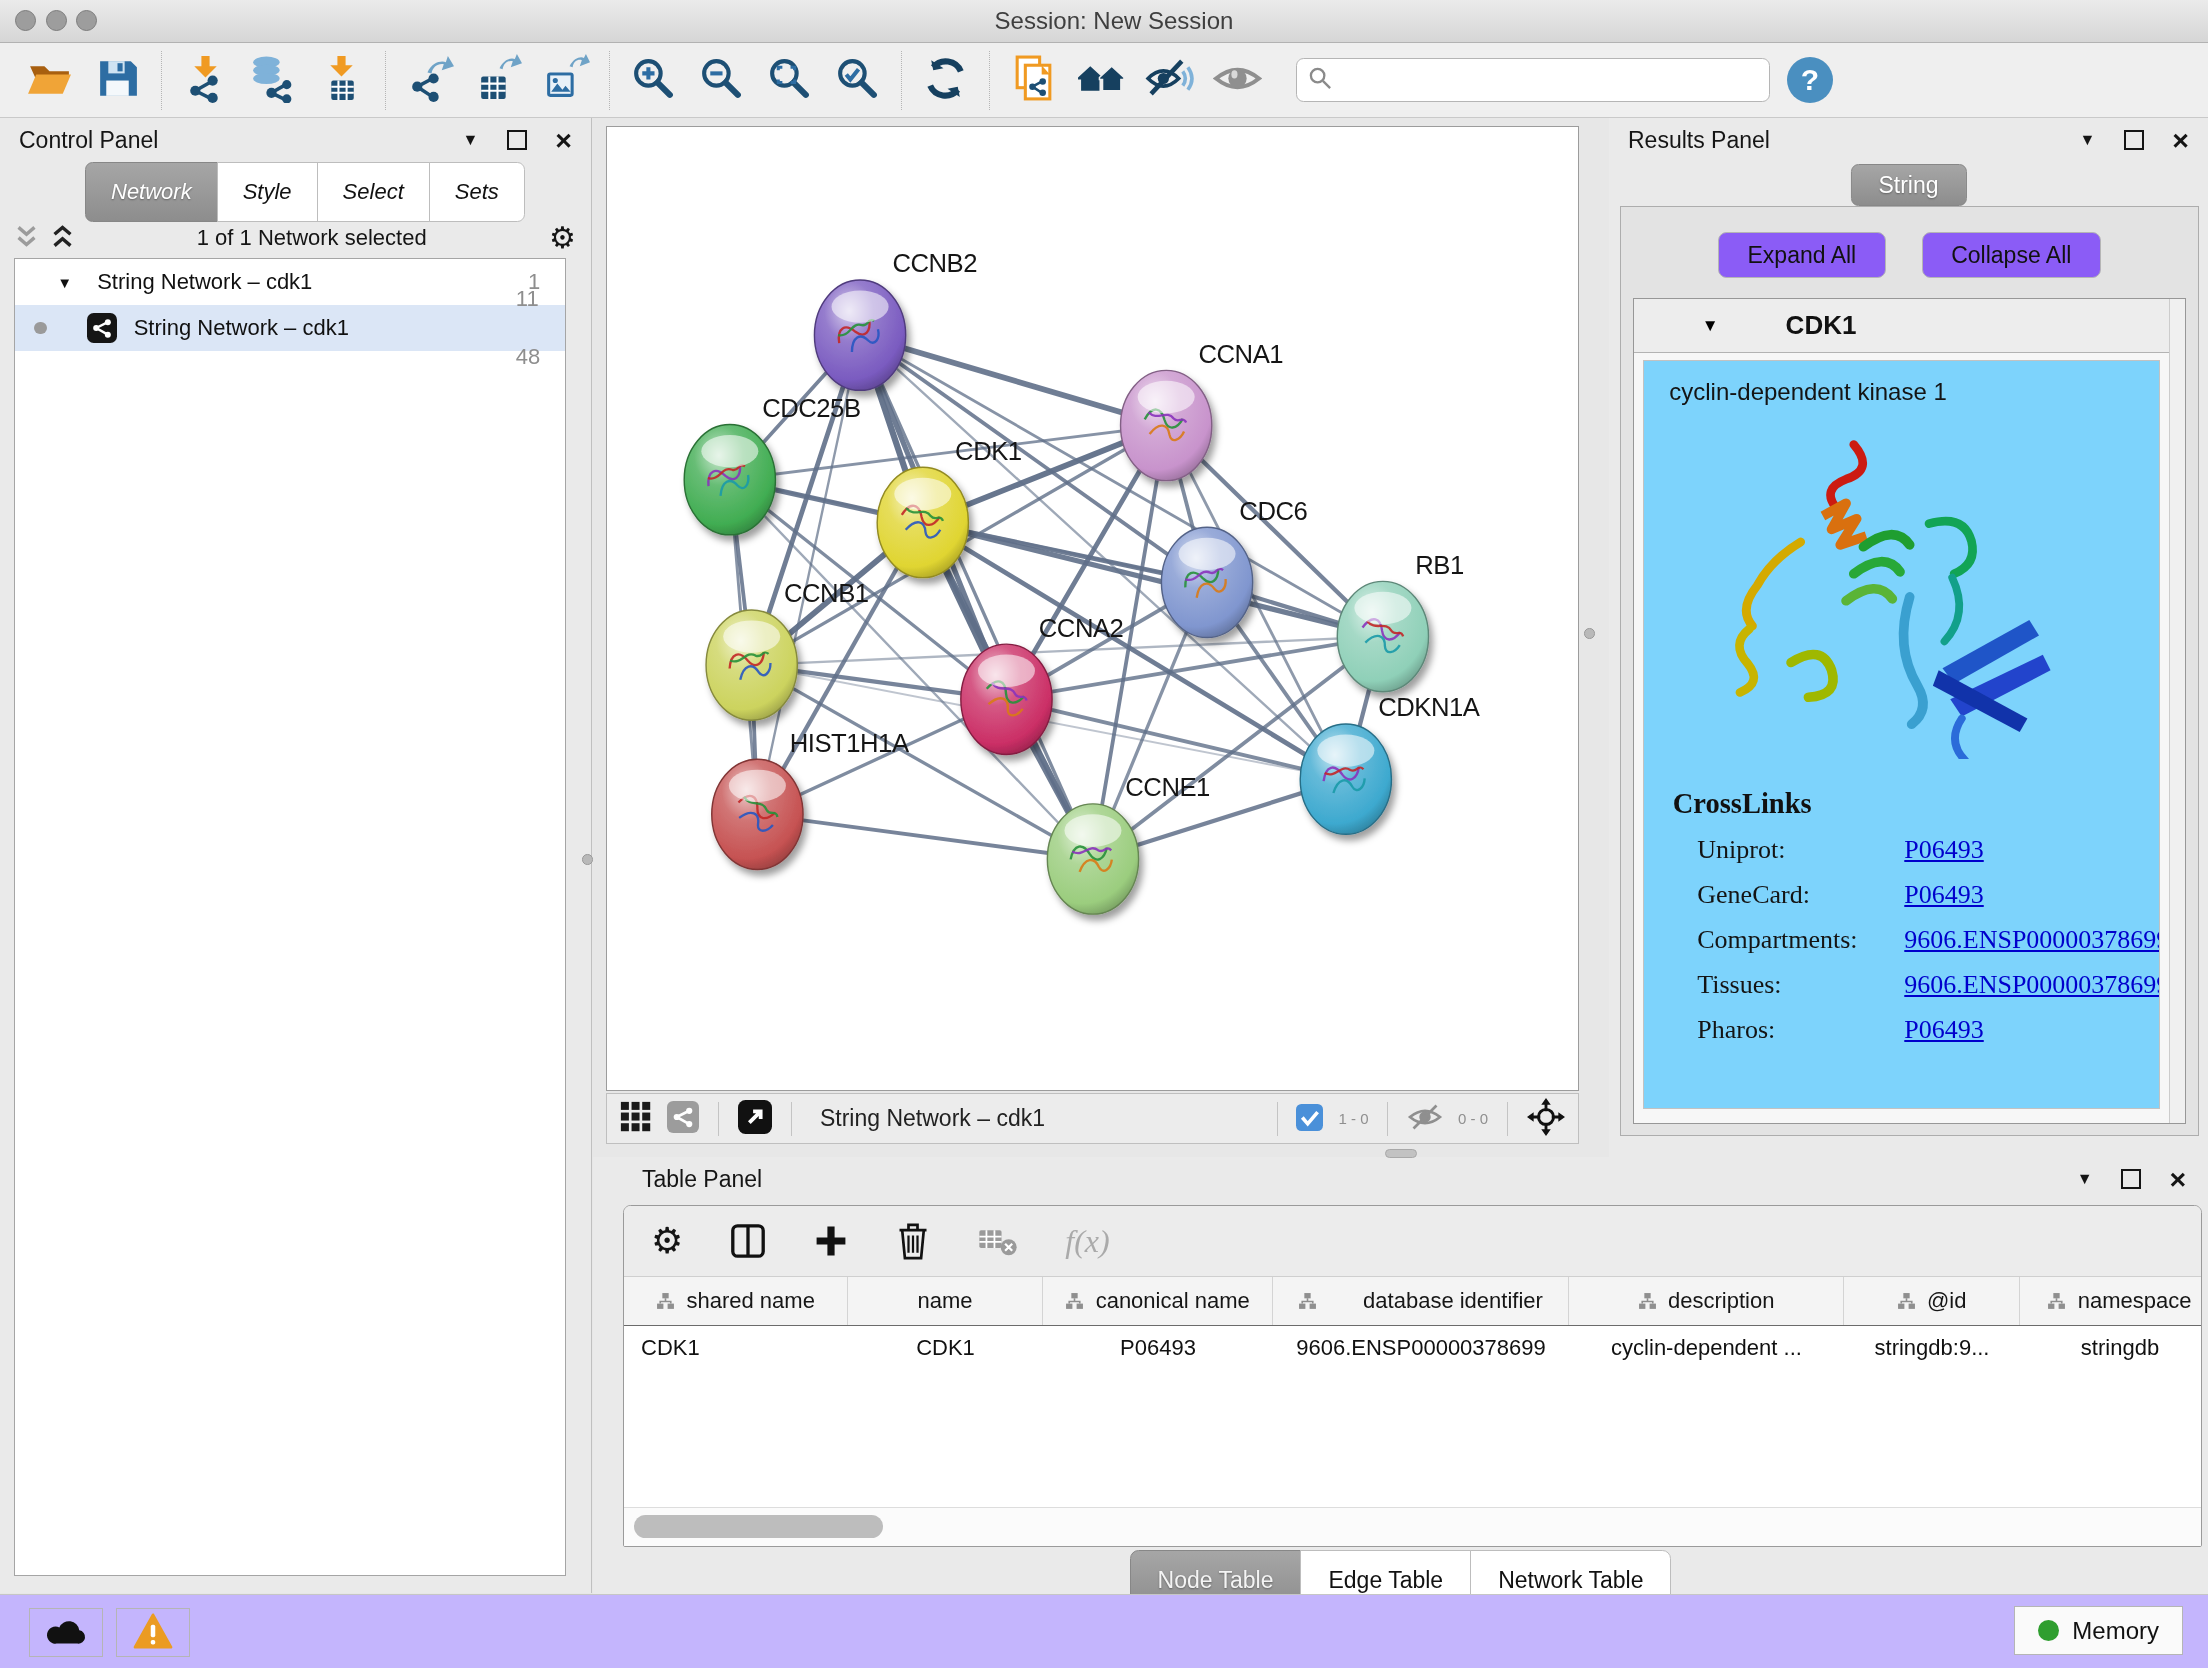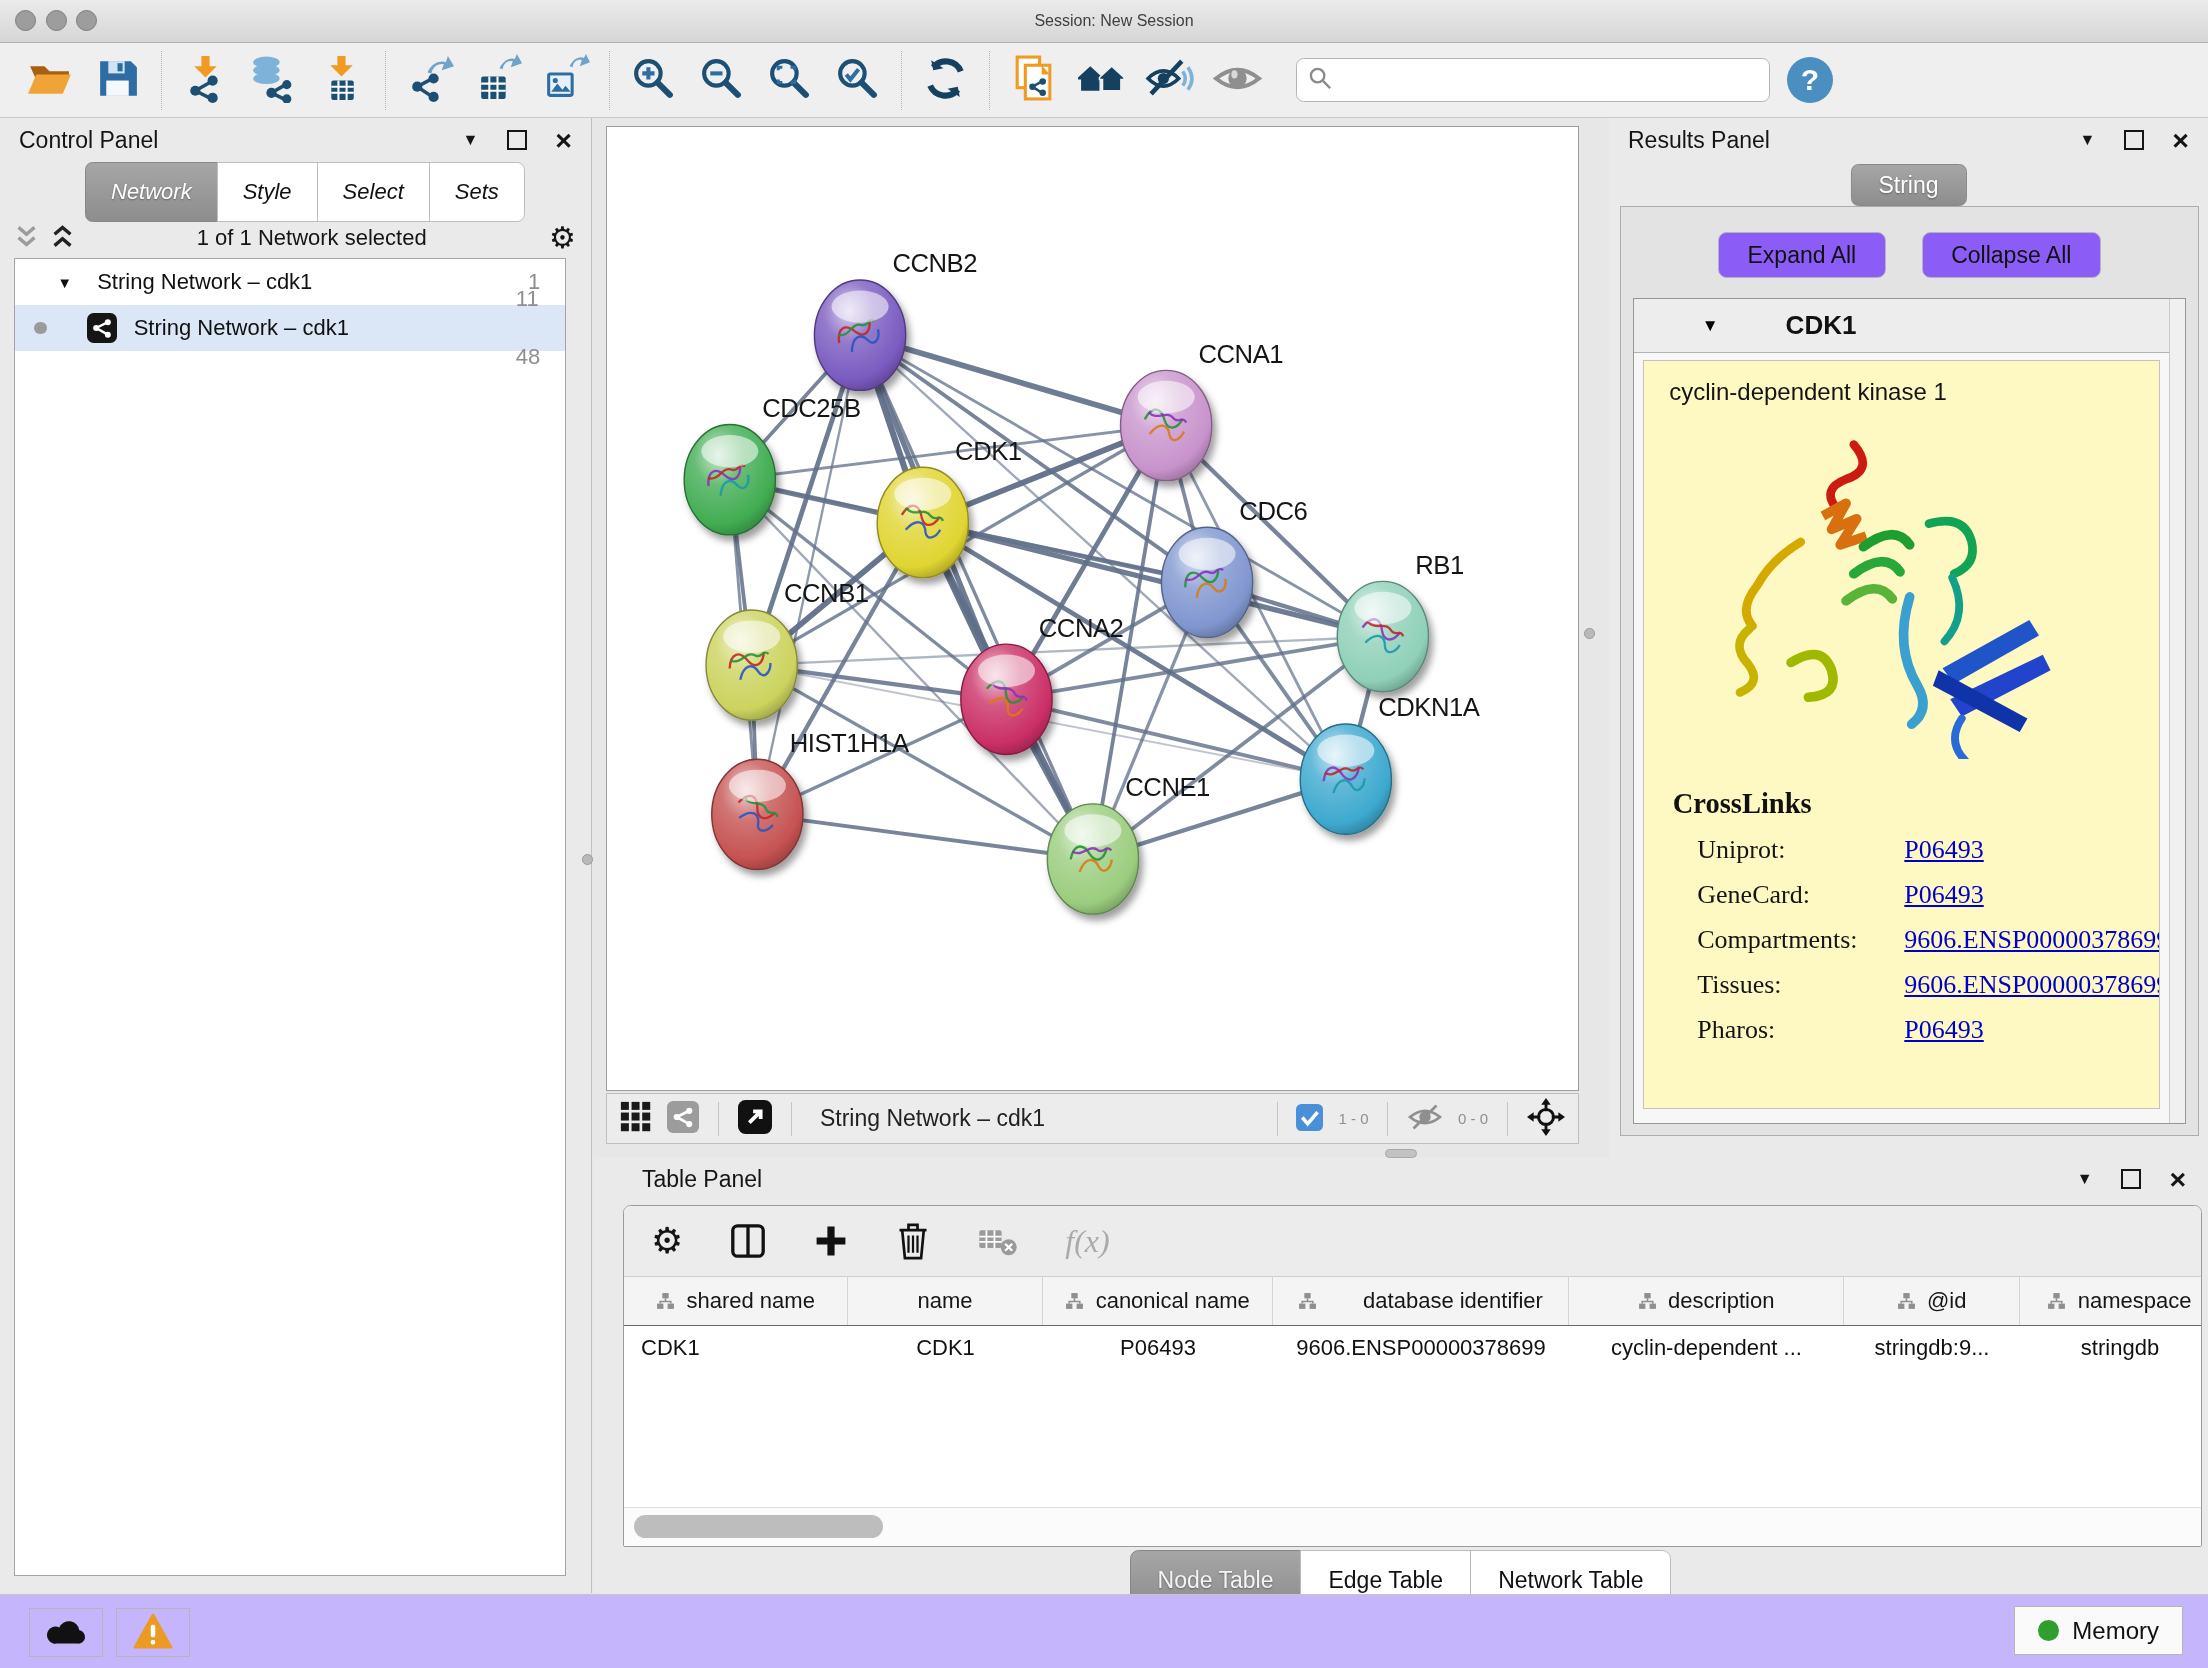--- a/index.html
+++ b/index.html
@@ -4,21 +4,21 @@
 <style>
   html,body{margin:0;padding:0;background:#cfcfcf;}
   .app{position:relative;width:2208px;height:1668px;background:#e7e7e7;
        font-family:"Liberation Sans",sans-serif;overflow:hidden;-webkit-font-smoothing:antialiased;}
   
   .titlebar{position:absolute;left:0;top:0;width:2208px;height:42px;
             background:linear-gradient(#ebebeb,#d6d6d6);border-bottom:1px solid #b2b2b2;}
   .tl{position:absolute;top:9.5px;width:21px;height:21px;border-radius:50%;
       background:#9d9d9d;border:1px solid #7c7c7c;box-sizing:border-box;}
   .title{position:absolute;left:0;right:0;top:0;line-height:42px;text-align:center;
-         font-size:16px;color:#3f3f3f;padding-left:20px;}
+         font-size:24px;color:#3f3f3f;padding-left:20px;}
   
   .toolbar{position:absolute;left:0;top:43px;width:2208px;height:75px;background:#efefef;
            border-bottom:1px solid #c9c9c9;display:flex;align-items:center;padding:0 15px;
            box-sizing:border-box;}
   .tbtn{width:68px;height:63px;display:flex;align-items:center;justify-content:center;flex:none;}
   .tbtn svg{width:49px;height:49px;}
   .tsep{width:0;height:59px;border-left:1.9px dotted #b5b5b5;margin:0 9.5px;flex:none;}
   .search{margin-left:25px;width:474px;height:44px;background:#fff;border:1px solid #b5b5b5;
           border-radius:7.6px;display:flex;align-items:center;padding:0 11.4px;box-sizing:border-box;flex:none;}
   .search svg{width:25px;height:25px;flex:none;}
@@ -76,21 +76,21 @@
         border:1px solid #adadad;box-sizing:border-box;}
   .rbtns{display:flex;justify-content:center;gap:36px;margin-top:25px;}
   .rbtn{background:#8b5cf6;border:1px solid #b5b5b5;border-radius:8.6px;font-size:23px;color:#111;
         padding:8.6px 28.5px;}
   .rwhite{position:absolute;left:11.4px;right:11.4px;top:91px;bottom:11.4px;background:#f7f7f7;
           border:1px solid #979797;box-sizing:border-box;}
   .gene-head{height:53px;background:#ededed;border-bottom:1px solid #b3b3b3;display:flex;
              align-items:center;padding-left:68px;gap:67px;}
   .gene-head .tri{font-size:17px;}
   .gene-head .sym{font-size:26px;font-weight:bold;color:#111;}
-  .gene-box{position:absolute;left:9.5px;right:25px;top:61px;bottom:13.3px;background:#fef9c3;
+  .gene-box{position:absolute;left:9.5px;right:25px;top:61px;bottom:13.3px;background:#7dd3fc;
             border:1px solid #c2c2c2;box-sizing:border-box;overflow:hidden;}
   .gene-desc{font-size:24px;color:#141414;padding:17px 0 0 25px;}
   .protein{display:block;margin:25px auto 0;}
   .xl-title{font-family:"Liberation Serif","DejaVu Serif",serif;font-weight:bold;font-size:28.5px;
             color:#111;margin:28.5px 0 5.7px 28.5px;}
   .xl-row{display:flex;font-family:"Liberation Serif","DejaVu Serif",serif;font-size:26px;
           margin:15px 0 15px 0;}
   .xl-label{width:207px;padding-left:53px;color:#141414;flex:none;}
   .xl-link{color:#0000cc;text-decoration:underline;}
   .rscroll{position:absolute;right:0;top:0;bottom:0;width:15px;background:#f0f0f0;

